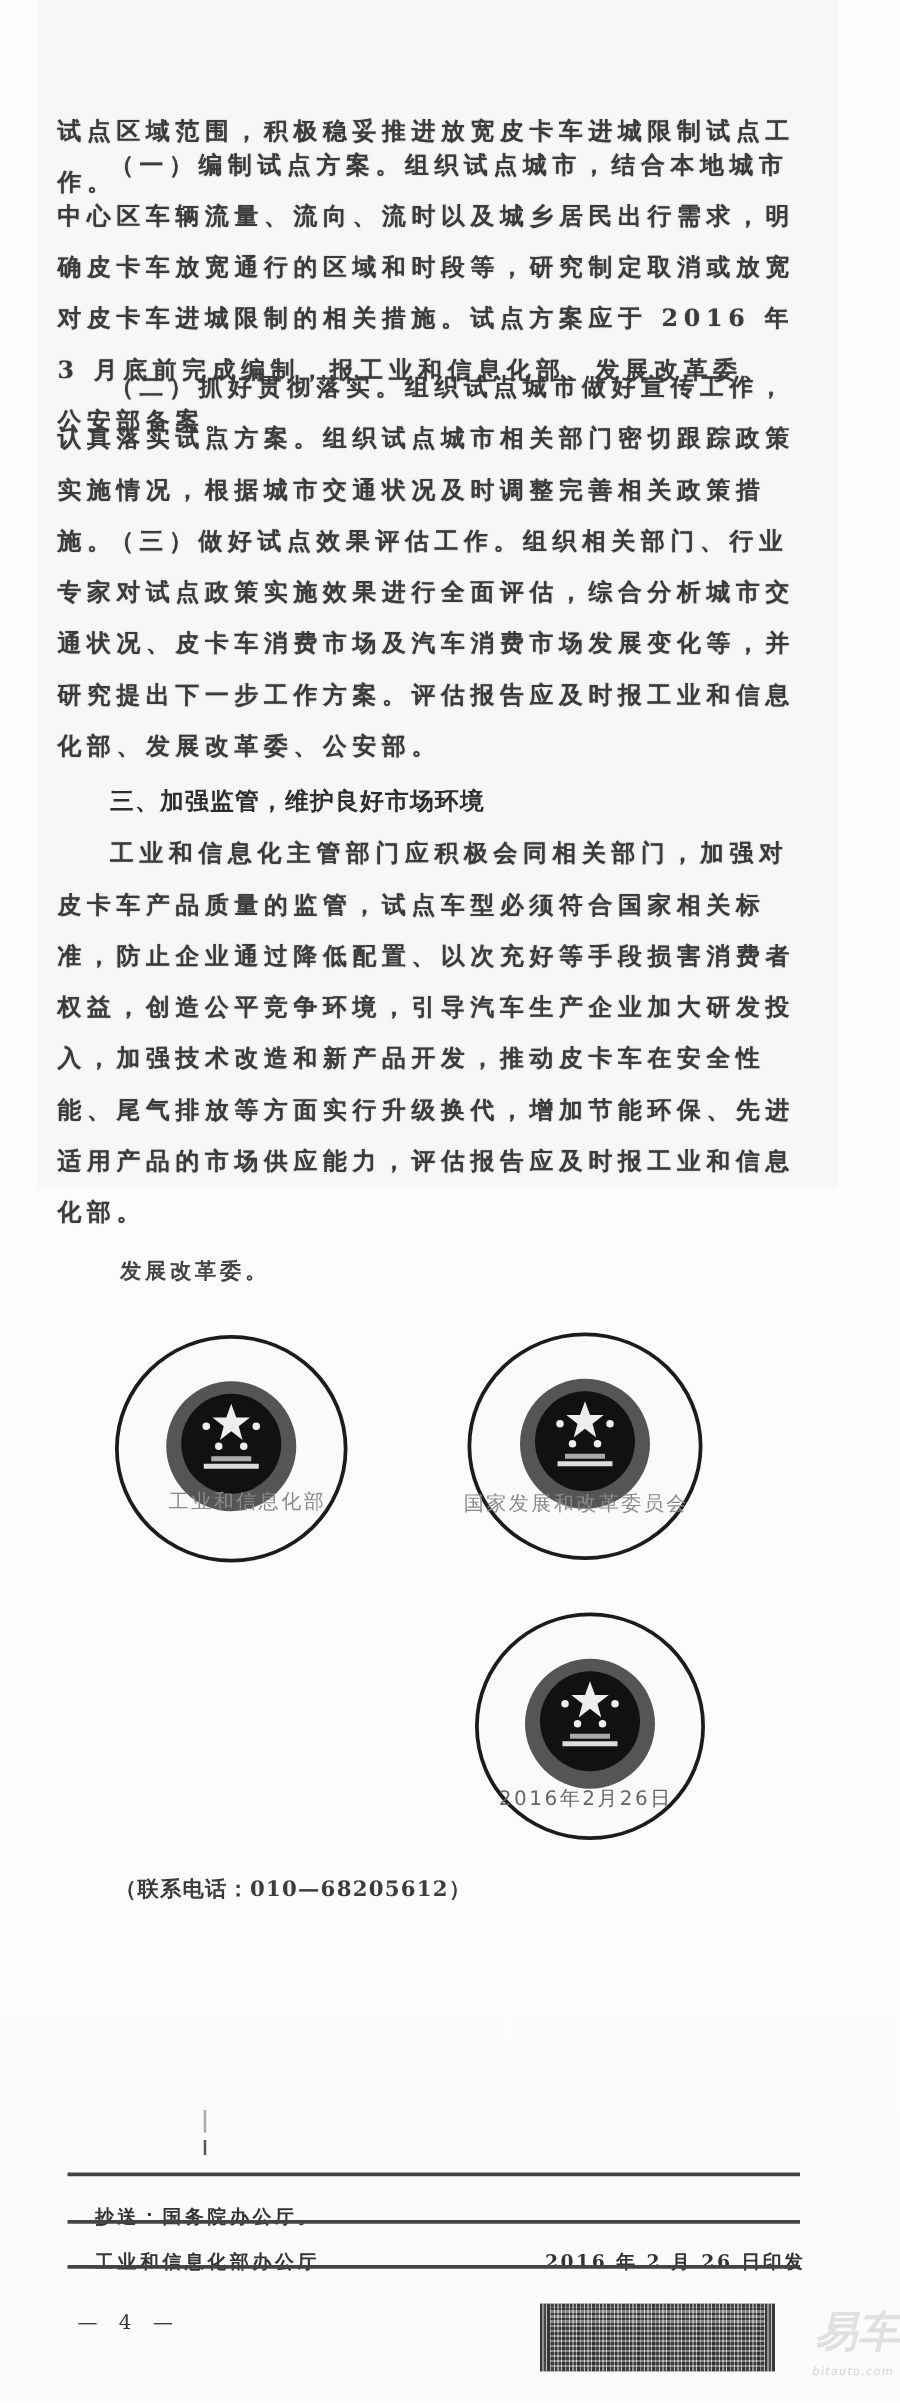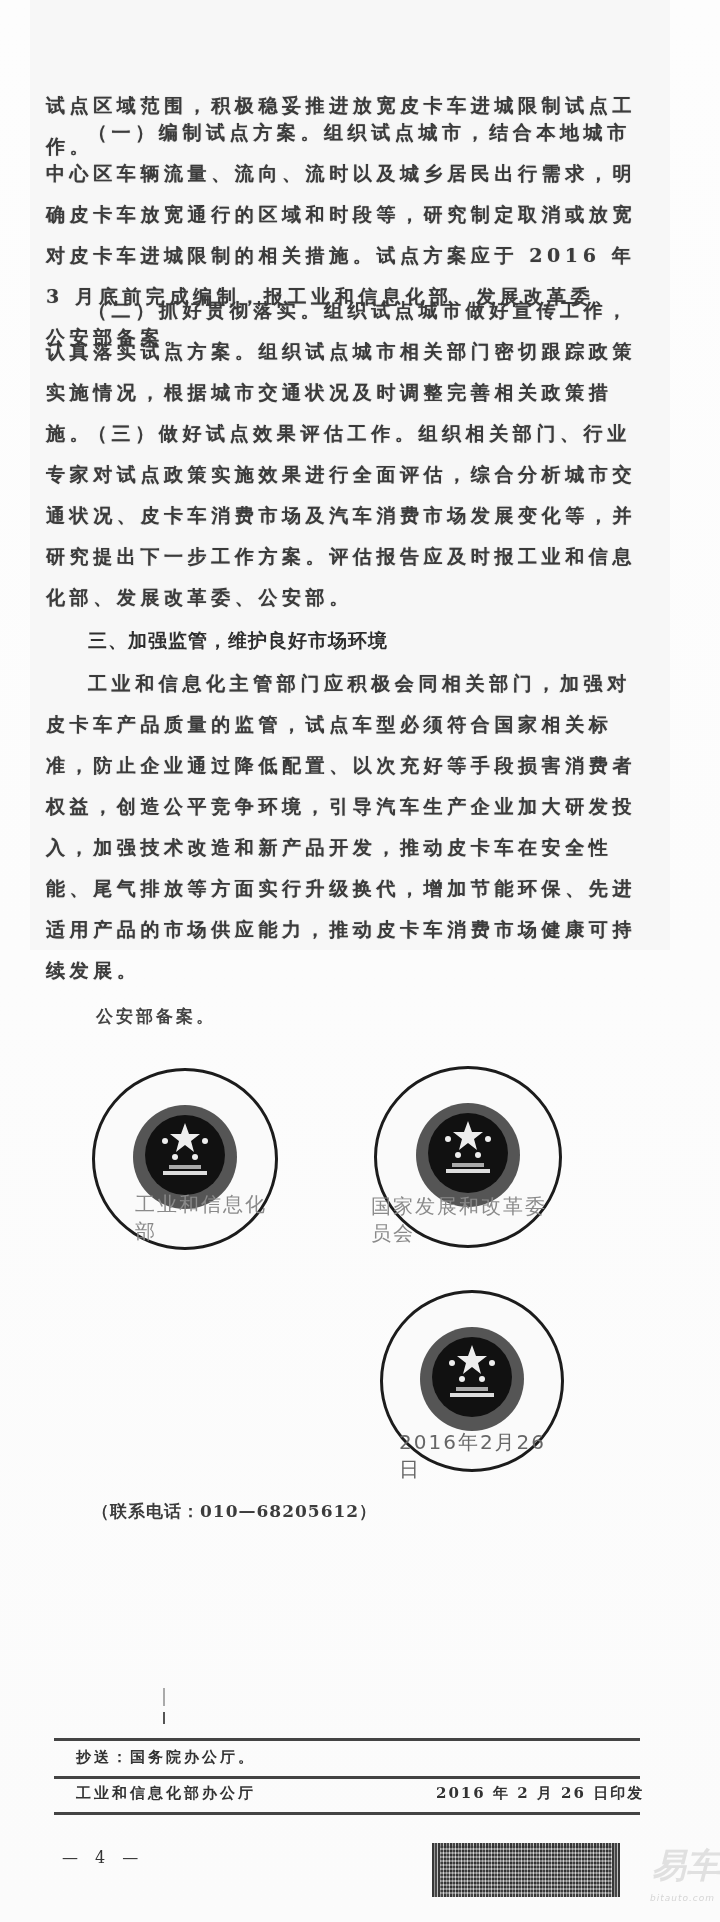--- a/index.html
+++ b/index.html
@@ -33,31 +33,31 @@
   .closing {
     position:absolute; left:96px; top:1005px;
     font-size:17px; letter-spacing:3px; color:#444; font-weight:bold;
   }
   .seal {
     position:absolute; border:3px solid #1c1c1c; border-radius:50%;
     background:#fafafa;
   }
   .seal svg { position:absolute; left:0; top:0; }
   .seal-caption {
-    position:absolute; font-size:20px; color:#8a8a8a; letter-spacing:2px;
+    position:absolute; font-size:16px; color:#8a8a8a; letter-spacing:2px;
     font-family:"DejaVu Sans", sans-serif;
   }
   .contact {
     position:absolute; left:92px; top:1500px;
     font-size:17px; letter-spacing:1px; color:#3c3c3c; font-weight:bold;
   }
   .tick { position:absolute; left:163px; width:2px; background:#555; }
   .rule { position:absolute; left:54px; width:586px; height:3px; background:#444; }
   .footer-text {
-    position:absolute; font-size:15px; letter-spacing:3px; color:#333; font-weight:bold;
+    position:absolute; font-size:15px; letter-spacing:3px; color:#333; font-weight:bold;margin-top:16px;
   }
   .page-num {
     position:absolute; left:62px; top:1848px; font-size:16px; color:#333; letter-spacing:6px;
   }
   .barcode {
     position:absolute; left:432px; top:1843px; width:188px; height:54px;
     background:
       repeating-linear-gradient(90deg,#222 0 2px,#888 2px 3px,#333 3px 5px,#bbb 5px 6px),
       #444;
     opacity:0.9;
@@ -88,24 +88,24 @@
   <div class="para" style="top:413px;">
     <span class="indent"></span><span>（三）做好试点效果评估工作。组织相关部门、行业专家对试点政策实施效果进行全面评估，综合分析城市交通状况、皮卡车消费市场及汽车消费市场发展变化等，并研究提出下一步工作方案。评估报告应及时报工业和信息化部、发展改革委、公安部。</span>
   </div>
   <div class="para" style="top:290px;">
     <span class="indent"></span><span>（二）抓好贯彻落实。组织试点城市做好宣传工作，认真落实试点方案。组织试点城市相关部门密切跟踪政策实施情况，根据城市交通状况及时调整完善相关政策措施。</span>
   </div>
 
   <div class="heading">三、加强监管，维护良好市场环境</div>
 
   <div class="para" style="top:663px;">
-    <span class="indent"></span><span>工业和信息化主管部门应积极会同相关部门，加强对皮卡车产品质量的监管，试点车型必须符合国家相关标准，防止企业通过降低配置、以次充好等手段损害消费者权益，创造公平竞争环境，引导汽车生产企业加大研发投入，加强技术改造和新产品开发，推动皮卡车在安全性能、尾气排放等方面实行升级换代，增加节能环保、先进适用产品的市场供应能力，推动皮卡车消费市场健康可持续发展。</span>
+    <span class="indent"></span><span>工业和信息化主管部门应积极会同相关部门，加强对皮卡车产品质量的监管，试点车型必须符合国家相关标准，防止企业通过降低配置、以次充好等手段损害消费者权益，创造公平竞争环境，引导汽车生产企业加大研发投入，加强技术改造和新产品开发，推动皮卡车在安全性能、尾气排放等方面实行升级换代，增加节能环保、先进适用产品的市场供应能力，评估报告应及时报工业和信息化部。</span>
   </div>
 
-  <div class="closing">公安部备案。</div>
+  <div class="closing">发展改革委。</div>
 
   <div class="seal" style="left:92px; top:1068px; width:180px; height:176px;">
     <svg width="180" height="176" viewBox="0 0 180 176">
       <circle cx="90" cy="86" r="52" fill="#555"></circle>
       <circle cx="90" cy="84" r="40" fill="#111"></circle>
       <polygon points="90,52 94,63 105,63 96,70 99,81 90,74 81,81 84,70 75,63 86,63" fill="#eee"></polygon>
       <circle cx="70" cy="70" r="3" fill="#eee"></circle>
         <circle cx="110" cy="70" r="3" fill="#eee"></circle>
       <circle cx="80" cy="86" r="3" fill="#eee"></circle>
         <circle cx="100" cy="86" r="3" fill="#eee"></circle>

